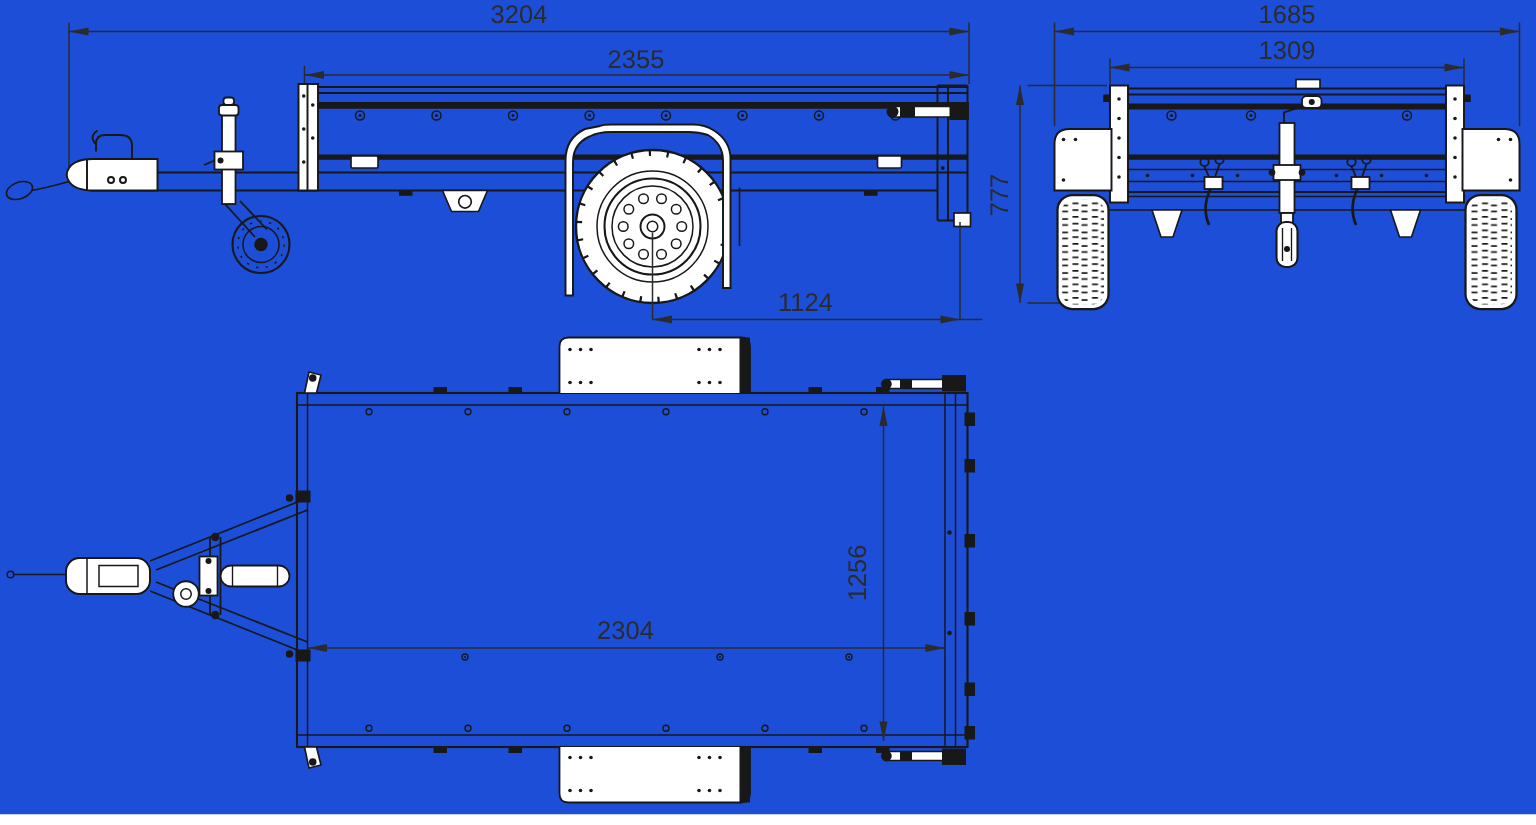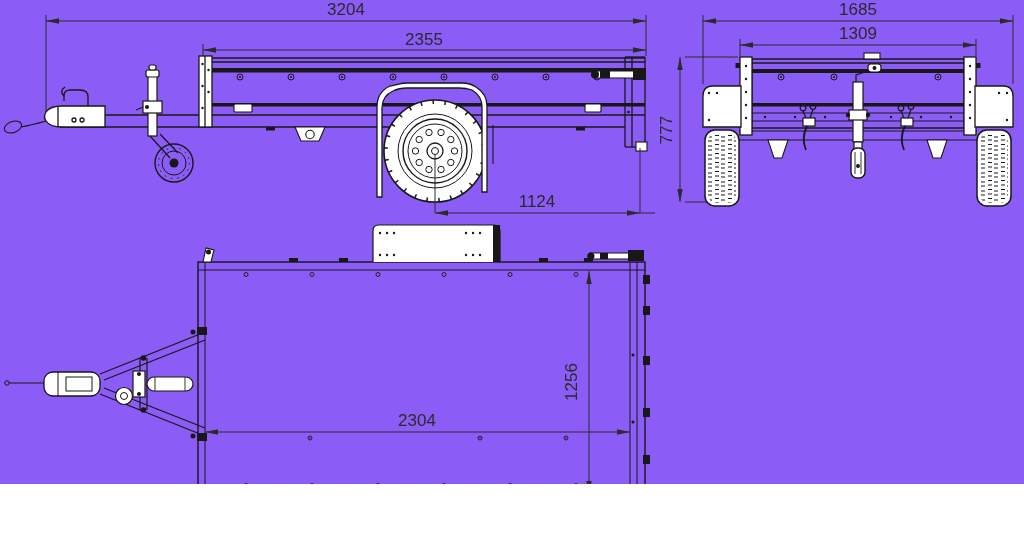--- a/index.html
+++ b/index.html
@@ -1,16 +1,16 @@
 <!DOCTYPE html>
 <html><head>
 <meta charset="utf-8">
 <style>
   html,body{margin:0;padding:0;background:#ffffff;}
-  .canvas{position:relative;width:1024px;height:484px;background:#8b5cf6;overflow:hidden;
+  .canvas{position:relative;width:1024px;height:543px;background:#1d4ed8;overflow:hidden;
           font-family:"Liberation Sans", sans-serif;}
   svg{position:absolute;display:block;}
   #svg-side{left:0;top:0;}
   #svg-front{left:655px;top:0;}
   #svg-top{left:0;top:222px;}
   text{font-family:"Liberation Sans", sans-serif;font-size:17px;fill:#2b2b2b;}
 </style>
 </head>
 <body>
 

